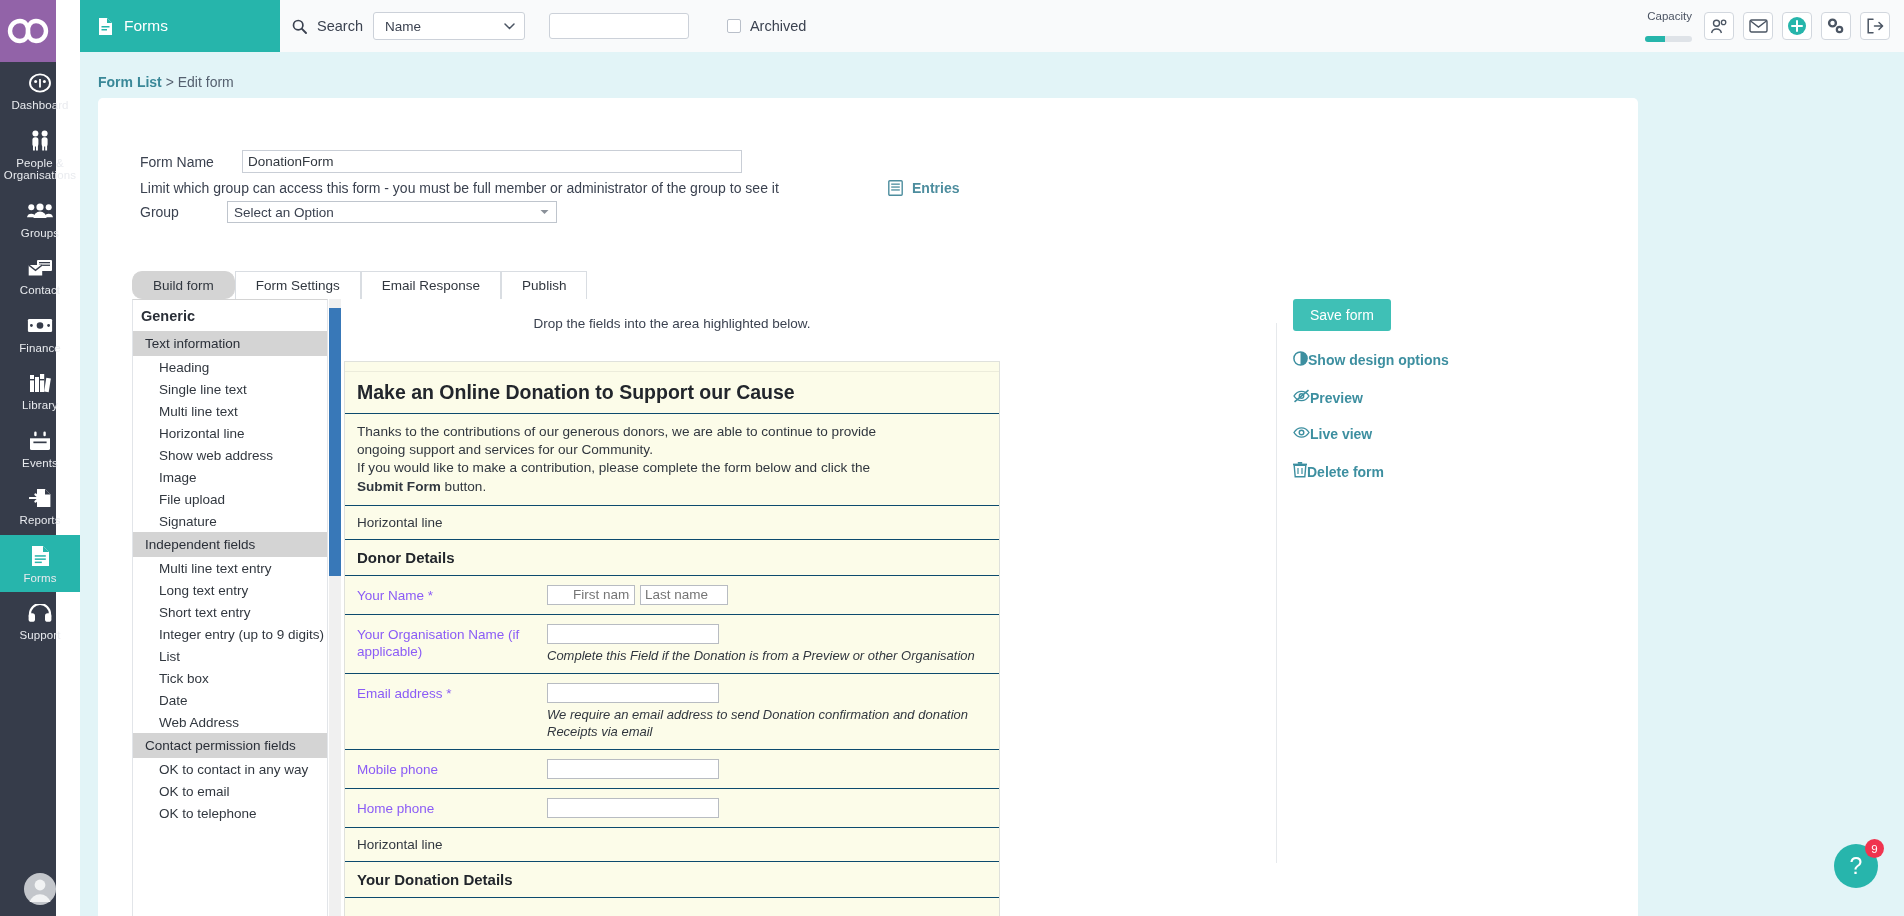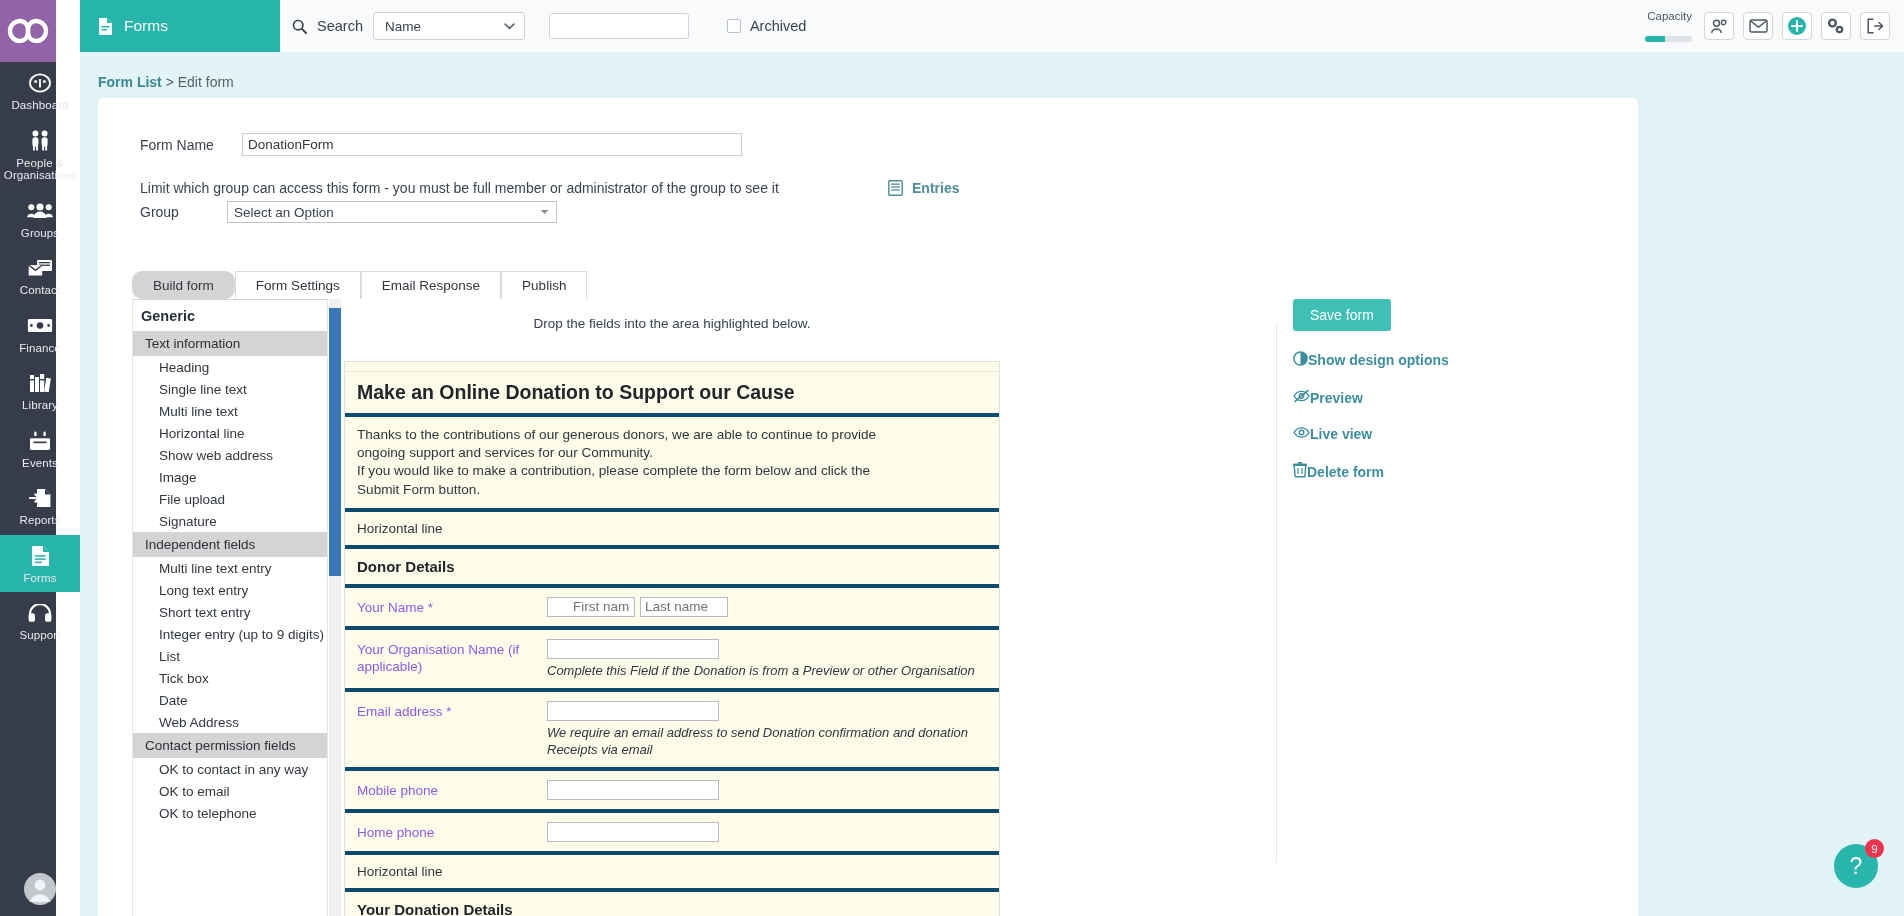--- a/index.html
+++ b/index.html
@@ -105,21 +105,21 @@
 
   #card {
     position: absolute; left: 18px; top: 46px;
     width: 1540px; height: 910px;
     background: #ffffff;
     border-radius: 5px;
   }
 
   
   .fl-label { font-size: 14px; color: #3b4250; }
-  #formname-row { position: absolute; left: 42px; top: 35px; display:flex; align-items:center; gap: 28px; }
+  #formname-row { position: absolute; left: 42px; top: 52px; display:flex; align-items:center; gap: 28px; }
   #formname-input {
     width: 500px; height: 23px; border: 1px solid #c9ced6; background:#fff;
     font-size: 13.5px; color: #31373f; padding: 1px 5px; font-family: "Liberation Sans", sans-serif;
   }
   #limit-note { position: absolute; left: 42px; top: 82px; font-size: 14px; color: #3b4250; }
   #group-row { position: absolute; left: 42px; top: 103px; display:flex; align-items:center; gap: 48px; }
   #group-select {
     width: 330px; height: 22px; border: 1px solid #bfc5cd; background:#fff;
     font-size: 13.5px; color: #3b4250; display:flex; align-items:center;
     justify-content: space-between; padding: 0 7px 0 6px; cursor:pointer;
@@ -167,25 +167,25 @@
     text-align: center; font-size: 13.5px; color: #3b4250;
     padding: 15px 0 4px; line-height: 19px;
   }
   #drop-hint .plink { color: #2f7f9e; font-weight: bold; cursor: pointer; }
 
   #form-preview {
     position: absolute; left: 0; top: 62px; right: 0; bottom: 0;
     border: 1px solid #dfe1dc; background: #fcfce9;
     overflow: hidden;
   }
-  .pv-row { border-bottom: 4px solid #0c4a6e; padding: 9px 12px; }
+  .pv-row { border-bottom: 1px solid #0c4a6e; padding: 9px 12px; }
   .pv-pad-top { height: 10px; border-bottom: 1px solid #ececdb; }
   .pv-h1 { font-size: 19.5px; font-weight: bold; color: #22262c; }
   .pv-para { font-size: 13.6px; color: #31373f; line-height: 18.2px; }
-  .pv-para b { font-weight: normal; }
+  .pv-para b { font-weight: bold; }
   .pv-hr-label { font-size: 13.5px; color: #31373f; }
   .pv-h2 { font-size: 15px; font-weight: bold; color: #22262c; }
   .pv-field { display: flex; align-items: flex-start; }
   .pv-field .fname { width: 190px; flex: none; font-size: 13.5px; color: #8b5cf6; line-height: 17px; padding-top: 2px; }
   .pv-field .fctl { flex: 1; }
   .pv-input {
     height: 20px; border: 1px solid #b8bcc2; background: #ffffff;
     font-size: 13.5px; color: #6b7280; padding: 0 4px; font-family: "Liberation Sans", sans-serif;
   }
   .pv-help { font-size: 13px; font-style: italic; color: #31373f; line-height: 16.5px; margin-top: 4px; }

